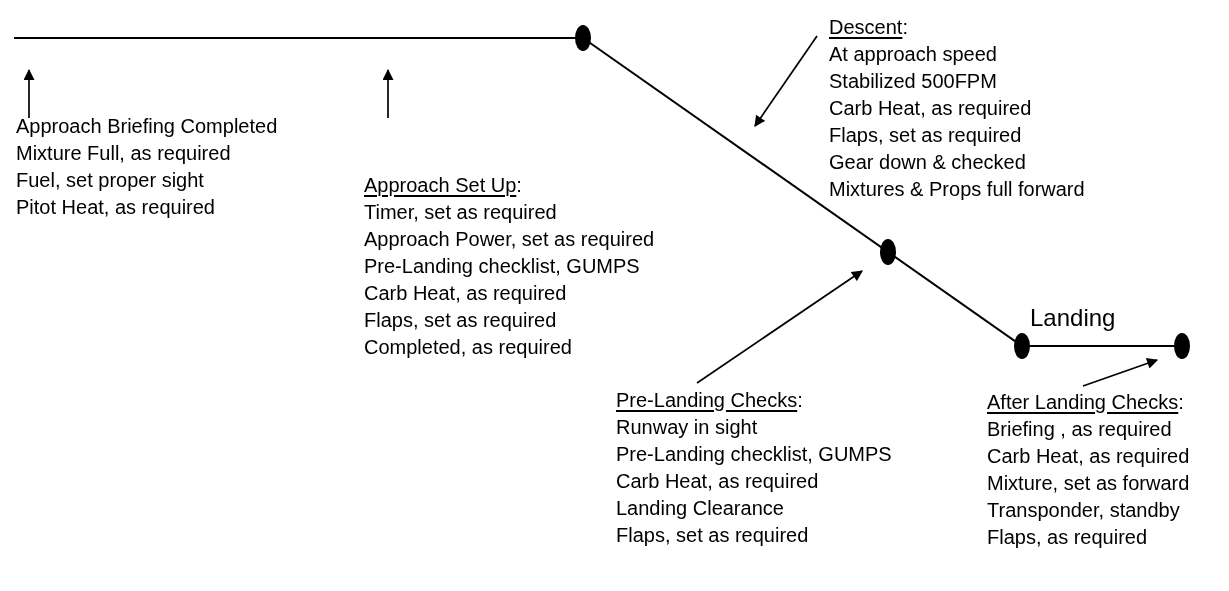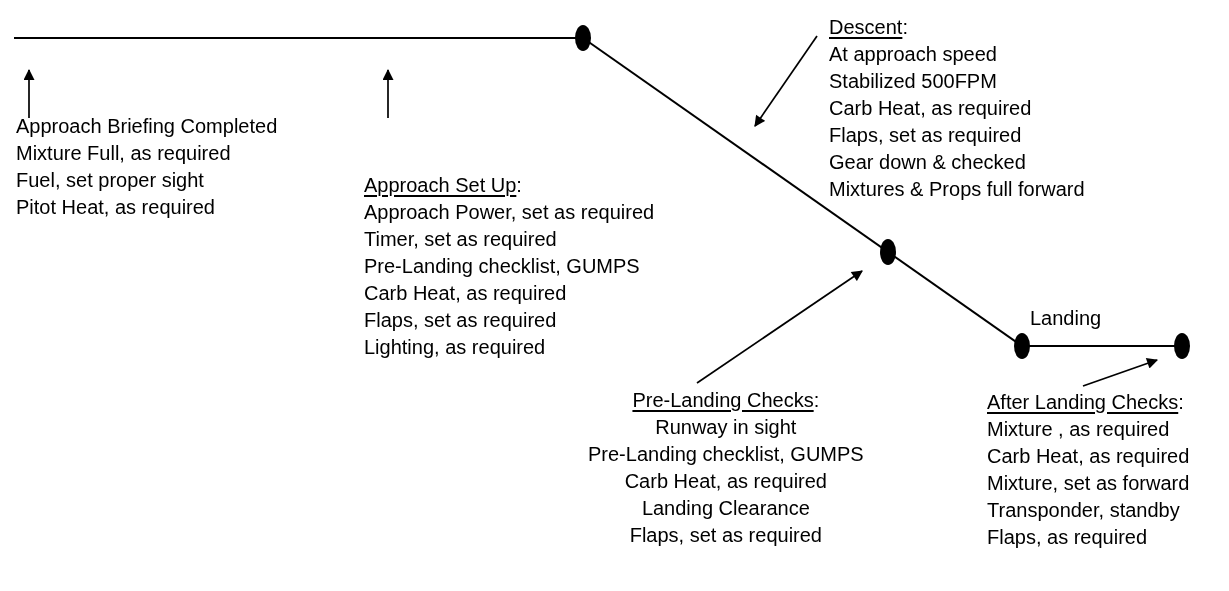--- a/index.html
+++ b/index.html
@@ -33,21 +33,21 @@
     font-size: 20px;
     line-height: 27px;
   }
   .block .heading .title {
     text-decoration: underline;
     text-underline-offset: 3px;
   }
   .landing-label {
     position: absolute;
     z-index: 2;
-    font-size: 20px;
+    font-size: 24px;
     line-height: 24px;
     white-space: nowrap;
   }
 </style>
 </head>
 <body>
 
 <div class="canvas">
 
   <svg class="diagram-svg" width="1229" height="591" viewBox="0 0 1229 591">
@@ -75,50 +75,50 @@
 
   <div class="block" style="left:16px; top:113px;">
     <div>Approach Briefing Completed</div>
     <div>Mixture Full, as required</div>
     <div>Fuel, set proper sight</div>
     <div>Pitot Heat, as required</div>
   </div>
 
   <div class="block" style="left:364px; top:136px;margin-top:36px;">
     <div class="heading"><span class="title">Approach Set Up</span><span>:</span></div>
+    <div>Timer, set as required</div>
     <div>Approach Power, set as required</div>
-    <div>Timer, set as required</div>
     <div>Pre-Landing checklist, GUMPS</div>
     <div>Carb Heat, as required</div>
     <div>Flaps, set as required</div>
-    <div>Lighting, as required</div>
+    <div>Completed, as required</div>
   </div>
 
   <div class="block" style="left:829px; top:14px;">
     <div class="heading"><span class="title">Descent</span><span>:</span></div>
     <div>At approach speed</div>
     <div>Stabilized 500FPM</div>
     <div>Carb Heat, as required</div>
     <div>Flaps, set as required</div>
     <div>Gear down &amp; checked</div>
     <div>Mixtures &amp; Props full forward</div>
   </div>
 
-  <div class="block" style="left:588px; top:387px;text-align:center;">
+  <div class="block" style="left:616px; top:387px;">
     <div class="heading"><span class="title">Pre-Landing Checks</span><span>:</span></div>
     <div>Runway in sight</div>
     <div>Pre-Landing checklist, GUMPS</div>
     <div>Carb Heat, as required</div>
     <div>Landing Clearance</div>
     <div>Flaps, set as required</div>
   </div>
 
   <div class="block" style="left:987px; top:389px;">
     <div class="heading"><span class="title">After Landing Checks</span><span>:</span></div>
-    <div>Mixture , as required</div>
+    <div>Briefing , as required</div>
     <div>Carb Heat, as required</div>
     <div>Mixture, set as forward</div>
     <div>Transponder, standby</div>
     <div>Flaps, as required</div>
   </div>
 
   <div class="landing-label" style="left:1030px; top:306px;">Landing</div>
 
 </div>
 

